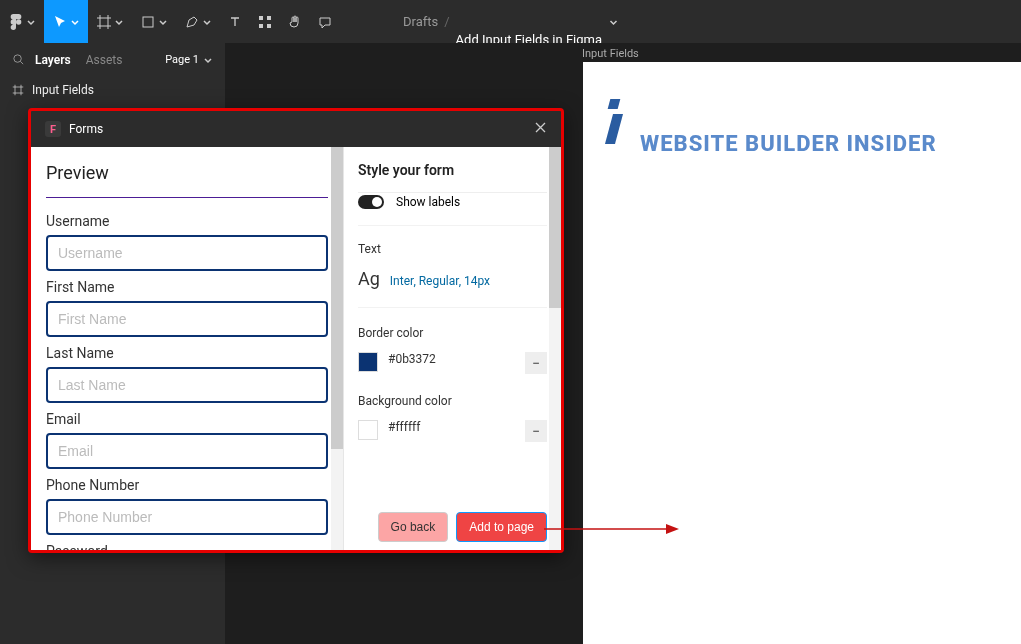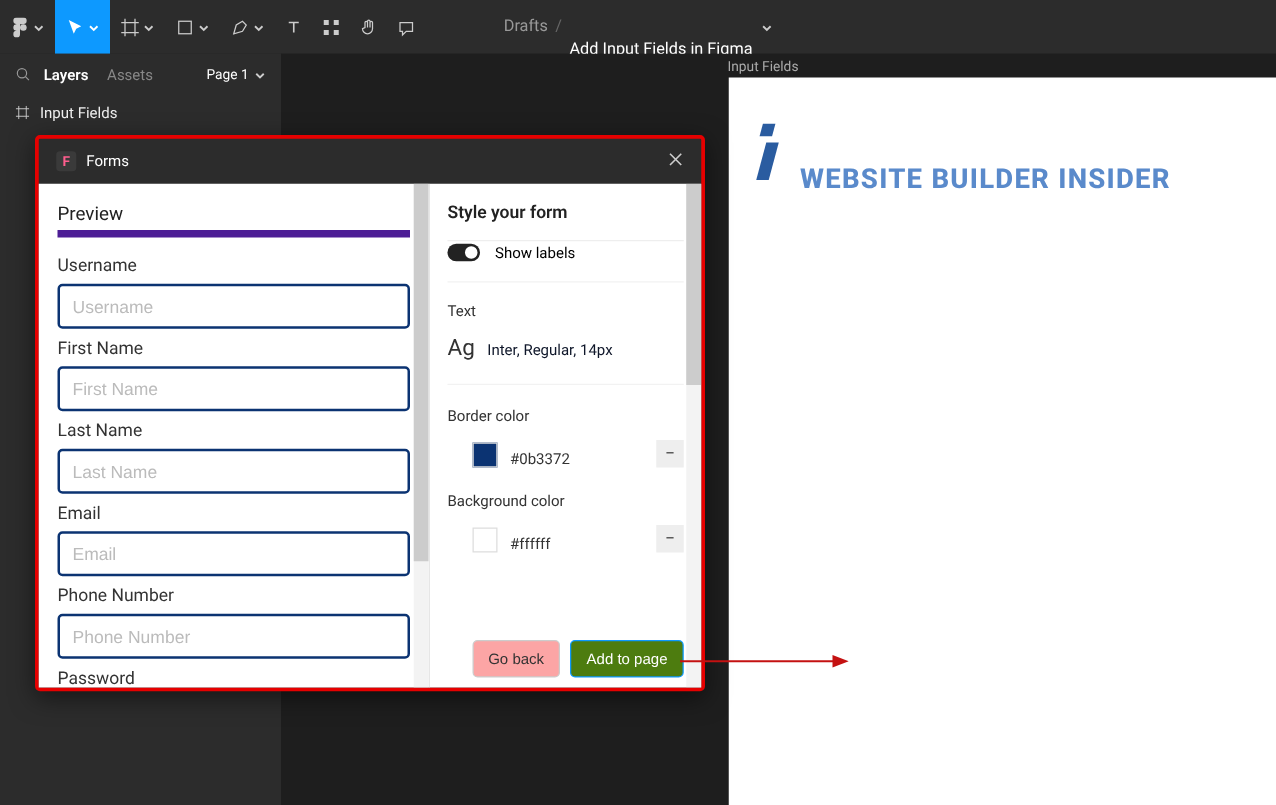--- a/index.html
+++ b/index.html
@@ -233,24 +233,24 @@
     .preview-pane {
       width: 312px;
       overflow: hidden;
       padding: 15px 0 0 0;
       position: relative;
     }
     .preview-inner {
       padding: 0 15px;
     }
     .preview-title {
-      font-size: 15px;
+      font-size: 18px;
       color: #222;
-      padding-bottom: 4px;
-      border-bottom: 6px solid #4c1d95;
+      padding-bottom: 14px;
+      border-bottom: 1px solid #4c1d95;
       margin-bottom: 15px;
     }
     .field-group { margin-bottom: 8px; }
     .field-label {
       font-size: 14px;
       color: #333;
       margin-bottom: 6px;
     }
     .field-input {
       width: 100%;
@@ -323,26 +323,25 @@
       margin-bottom: 12px;
     }
     .font-sample {
       display: flex;
       align-items: baseline;
       margin-bottom: 18px;
       padding-bottom: 18px;
       border-bottom: 1px solid #f2f2f2;
     }
     .ag { font-size: 18px; color: #333; margin-right: 10px; }
-    .font-desc { font-size: 12px; color: #0f172a; }
+    .font-desc { font-size: 12px; color: #0369a1; }
     .color-row {
       display: flex;
-      align-items: flex-end;
+      align-items: flex-start;
       margin-bottom: 20px;
-      margin-left: 20px;
     }
     .swatch {
       width: 20px;
       height: 20px;
       margin-right: 10px;
       border: 1px solid #ddd;
     }
     .color-text { font-size: 12px; color: #333; }
     .remove-btn {
       width: 22px;
@@ -370,21 +369,21 @@
     .btn {
       padding: 7px 12px;
       font-size: 12px;
       border-radius: 4px;
       cursor: pointer;
       border: 1px solid #ccc;
       background: #fca5a5;
       color: #333;
     }
     .btn.primary {
-      background: #4d7c0f;
+      background: #ef4444;
       border-color: #0d99ff;
       color: #fff;
     }
     
     
     .arrow {
       position: absolute;
       left: 544px;
       top: 519px;
       width: 135px;

